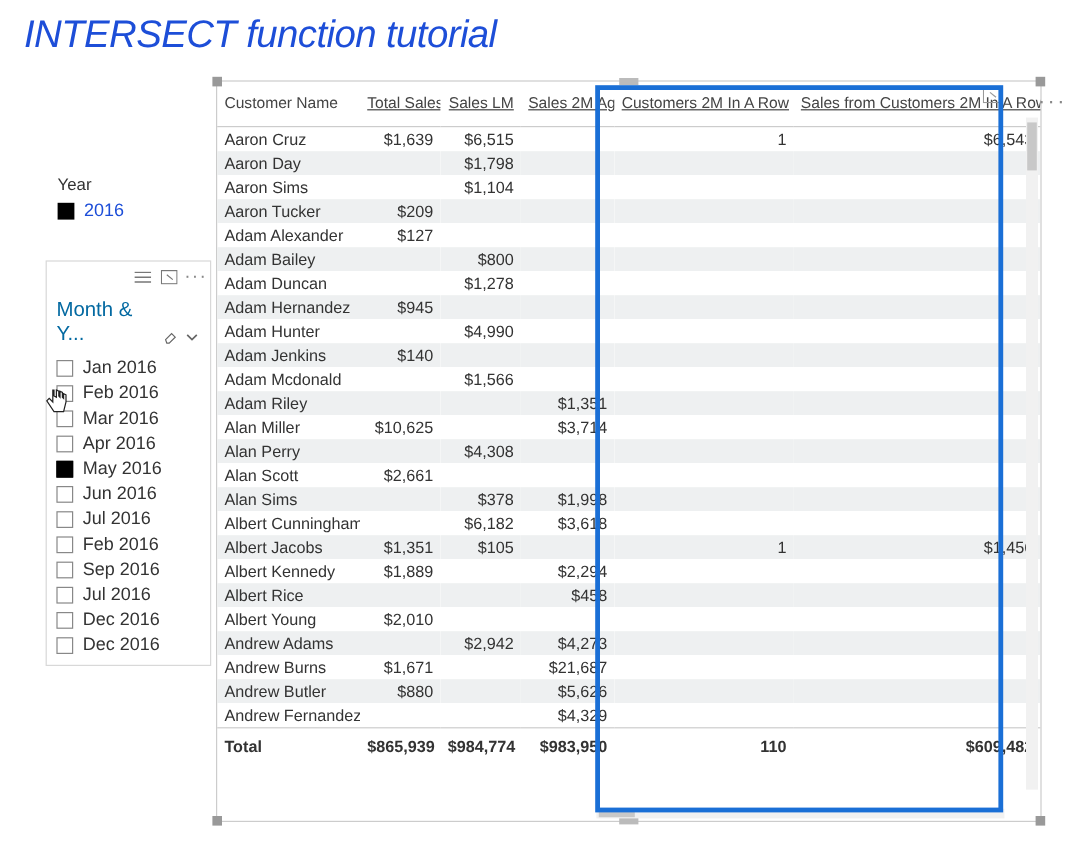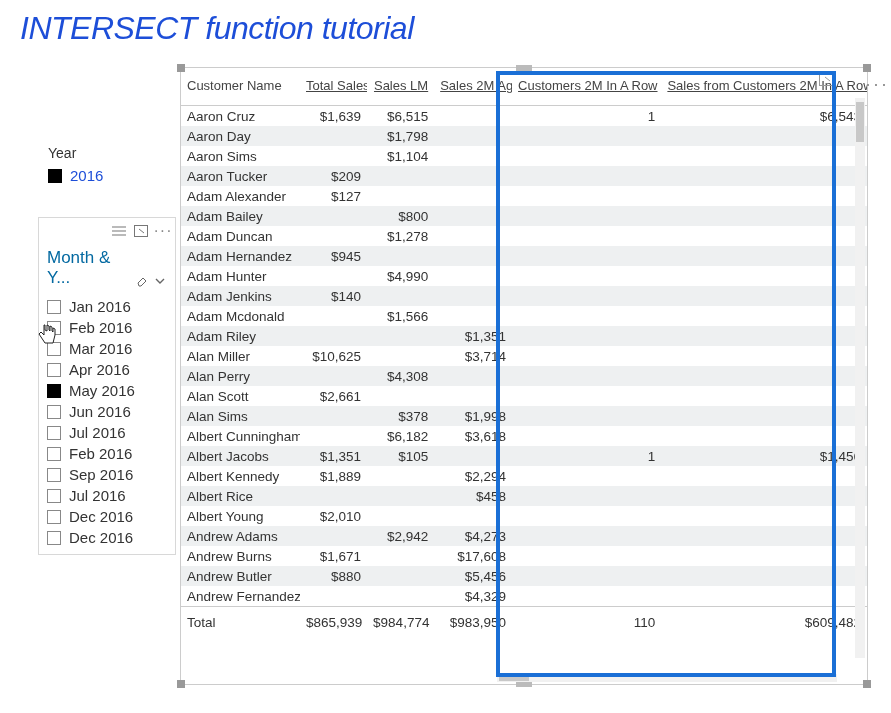--- a/index.html
+++ b/index.html
@@ -42,21 +42,21 @@
 .scroll-thumb-v { width: 8px; height: 40px; background: #c8c8c8; margin: 4px auto 0; }
 .scroll-h { position: absolute; left: 316px; bottom: 2px; width: 340px; height: 8px; background: #f1f1f1; }
 .scroll-thumb-h { height: 6px; width: 30px; background: #c8c8c8; margin-top: 1px; margin-left: 2px; }
 
 .data-table { width: 100%; border-collapse: collapse; font-size: 13.5px; color: #333; table-layout: fixed; }
 .data-table thead th { text-align: left; font-weight: 400; color: #444; padding: 10px 6px 12px; border-bottom: 1px solid #ccc; white-space: nowrap; overflow: hidden; font-size: 13px; }
 .data-table thead th.num { text-align: right; text-decoration: underline; }
 .data-table tbody td { padding: 2.5px 6px; white-space: nowrap; overflow: hidden; }
 .data-table tbody tr:nth-child(even) { background: #eef0f1; }
 .data-table tbody td.num { text-align: right; }
-.data-table tfoot td { font-weight: 400; padding: 8px 6px; border-top: 1px solid #ccc; }
+.data-table tfoot td { font-weight: 700; padding: 8px 6px; border-top: 1px solid #ccc; }
 .data-table tfoot td.num { text-align: right; }
 
 .col-name { width: 110px; }
 .col-ts { width: 62px; }
 .col-lm { width: 62px; }
 .col-2m { width: 72px; }
 .col-c2m { width: 138px; }
 .col-sc2m { width: 190px; }
 
 .highlight-box { position: absolute; left: 496px; top: 6px; width: 340px; height: 606px; border: 4px solid #1a6fd6; pointer-events: none; z-index: 5; }
@@ -370,29 +370,29 @@
             <td class="num"></td>
             <td class="num">$2,942</td>
             <td class="num">$4,273</td>
             <td class="num"></td>
             <td class="num"></td>
           </tr>
           <tr>
             <td>Andrew Burns</td>
             <td class="num">$1,671</td>
             <td class="num"></td>
-            <td class="num">$17,608</td>
+            <td class="num">$21,687</td>
             <td class="num"></td>
             <td class="num"></td>
           </tr>
           <tr>
             <td>Andrew Butler</td>
             <td class="num">$880</td>
             <td class="num"></td>
-            <td class="num">$5,456</td>
+            <td class="num">$5,626</td>
             <td class="num"></td>
             <td class="num"></td>
           </tr>
           <tr>
             <td>Andrew Fernandez</td>
             <td class="num"></td>
             <td class="num"></td>
             <td class="num">$4,329</td>
             <td class="num"></td>
             <td class="num"></td>

